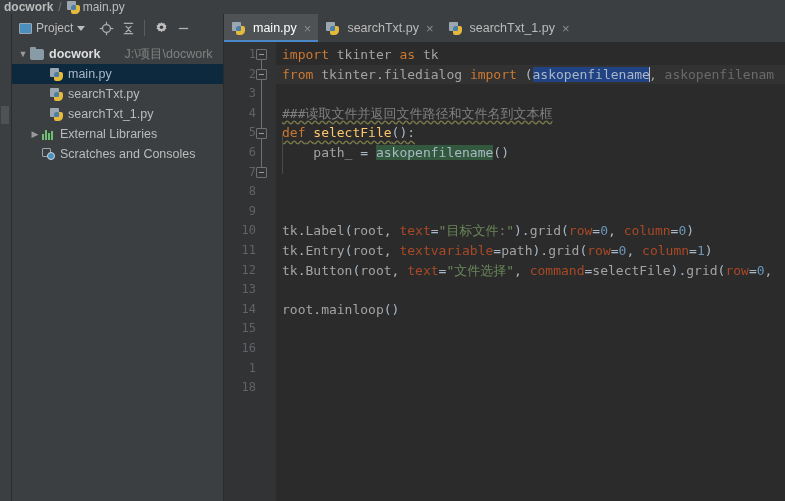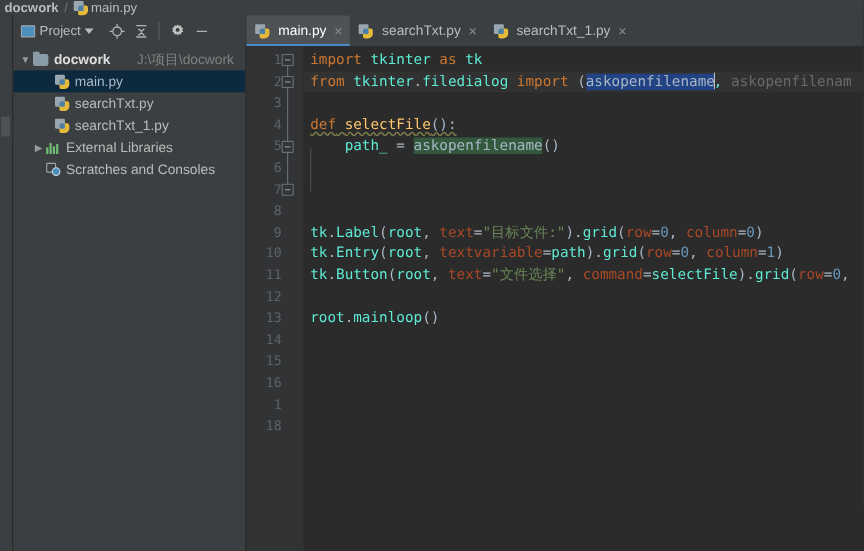--- a/index.html
+++ b/index.html
@@ -149,21 +149,21 @@
   }
 
   .codepane { flex: 1 1 auto; position: relative; padding-top: 3px; overflow: hidden; }
   .cline {
     height: 19.6px; line-height: 19.6px; white-space: pre;
     font-family: "DejaVu Sans Mono", monospace; font-size: 13px;
     color: #a9b7c6; padding-left: 6px;
   }
   .cline.current { background: #323232; }
   .kw { color: #cc7832; text-align: right; }
-  .id { color: #5eead4; }
+  .id { color: #a3a3a3; }
   .fn { color: #ffc66d; }
   .str { color: #6a8759; }
   .num { color: #6897bb; }
   .kwarg { color: #aa4926; }
   .cmt { color: #808080; }
   .grey { color: #6a6a6a; }
   .sel { background: #214283; color: #a9b7c6; }
   .occ { background: #32593d; }
   .wavy {
     text-decoration: underline wavy #7a7a4a;
@@ -360,20 +360,21 @@
 
         <div class="codepane">
           <div class="indent-guide" style="left:6px; top:92px; height:40px;"></div>
 
           <div class="cline"><span class="kw">import</span> <span class="id">tkinter</span> <span class="kw">as</span> <span class="id">tk</span></div>
 
           <div class="cline current"><span class="kw">from</span> <span class="id">tkinter</span>.<span class="id">filedialog</span> <span class="kw">import</span> (<span class="sel">askopenfilename</span><span class="caret"></span><span class="id">,</span> <span class="grey">askopenfilenam</span></div>
 
           <div class="cline"> </div>
 
+          <div class="cline"><span class="cmt wavy">###读取文件并返回文件路径和文件名到文本框</span></div>
 
           <div class="cline"><span class="kw wavy">def</span><span class="wavy"> </span><span class="fn wavy">selectFile</span><span class="wavy">():</span></div>
 
           <div class="cline">    <span class="id">path_</span> = <span class="occ">askopenfilename</span>()</div>
 
 
           <div class="cline"> </div>
           <div class="cline"> </div>
 
 

